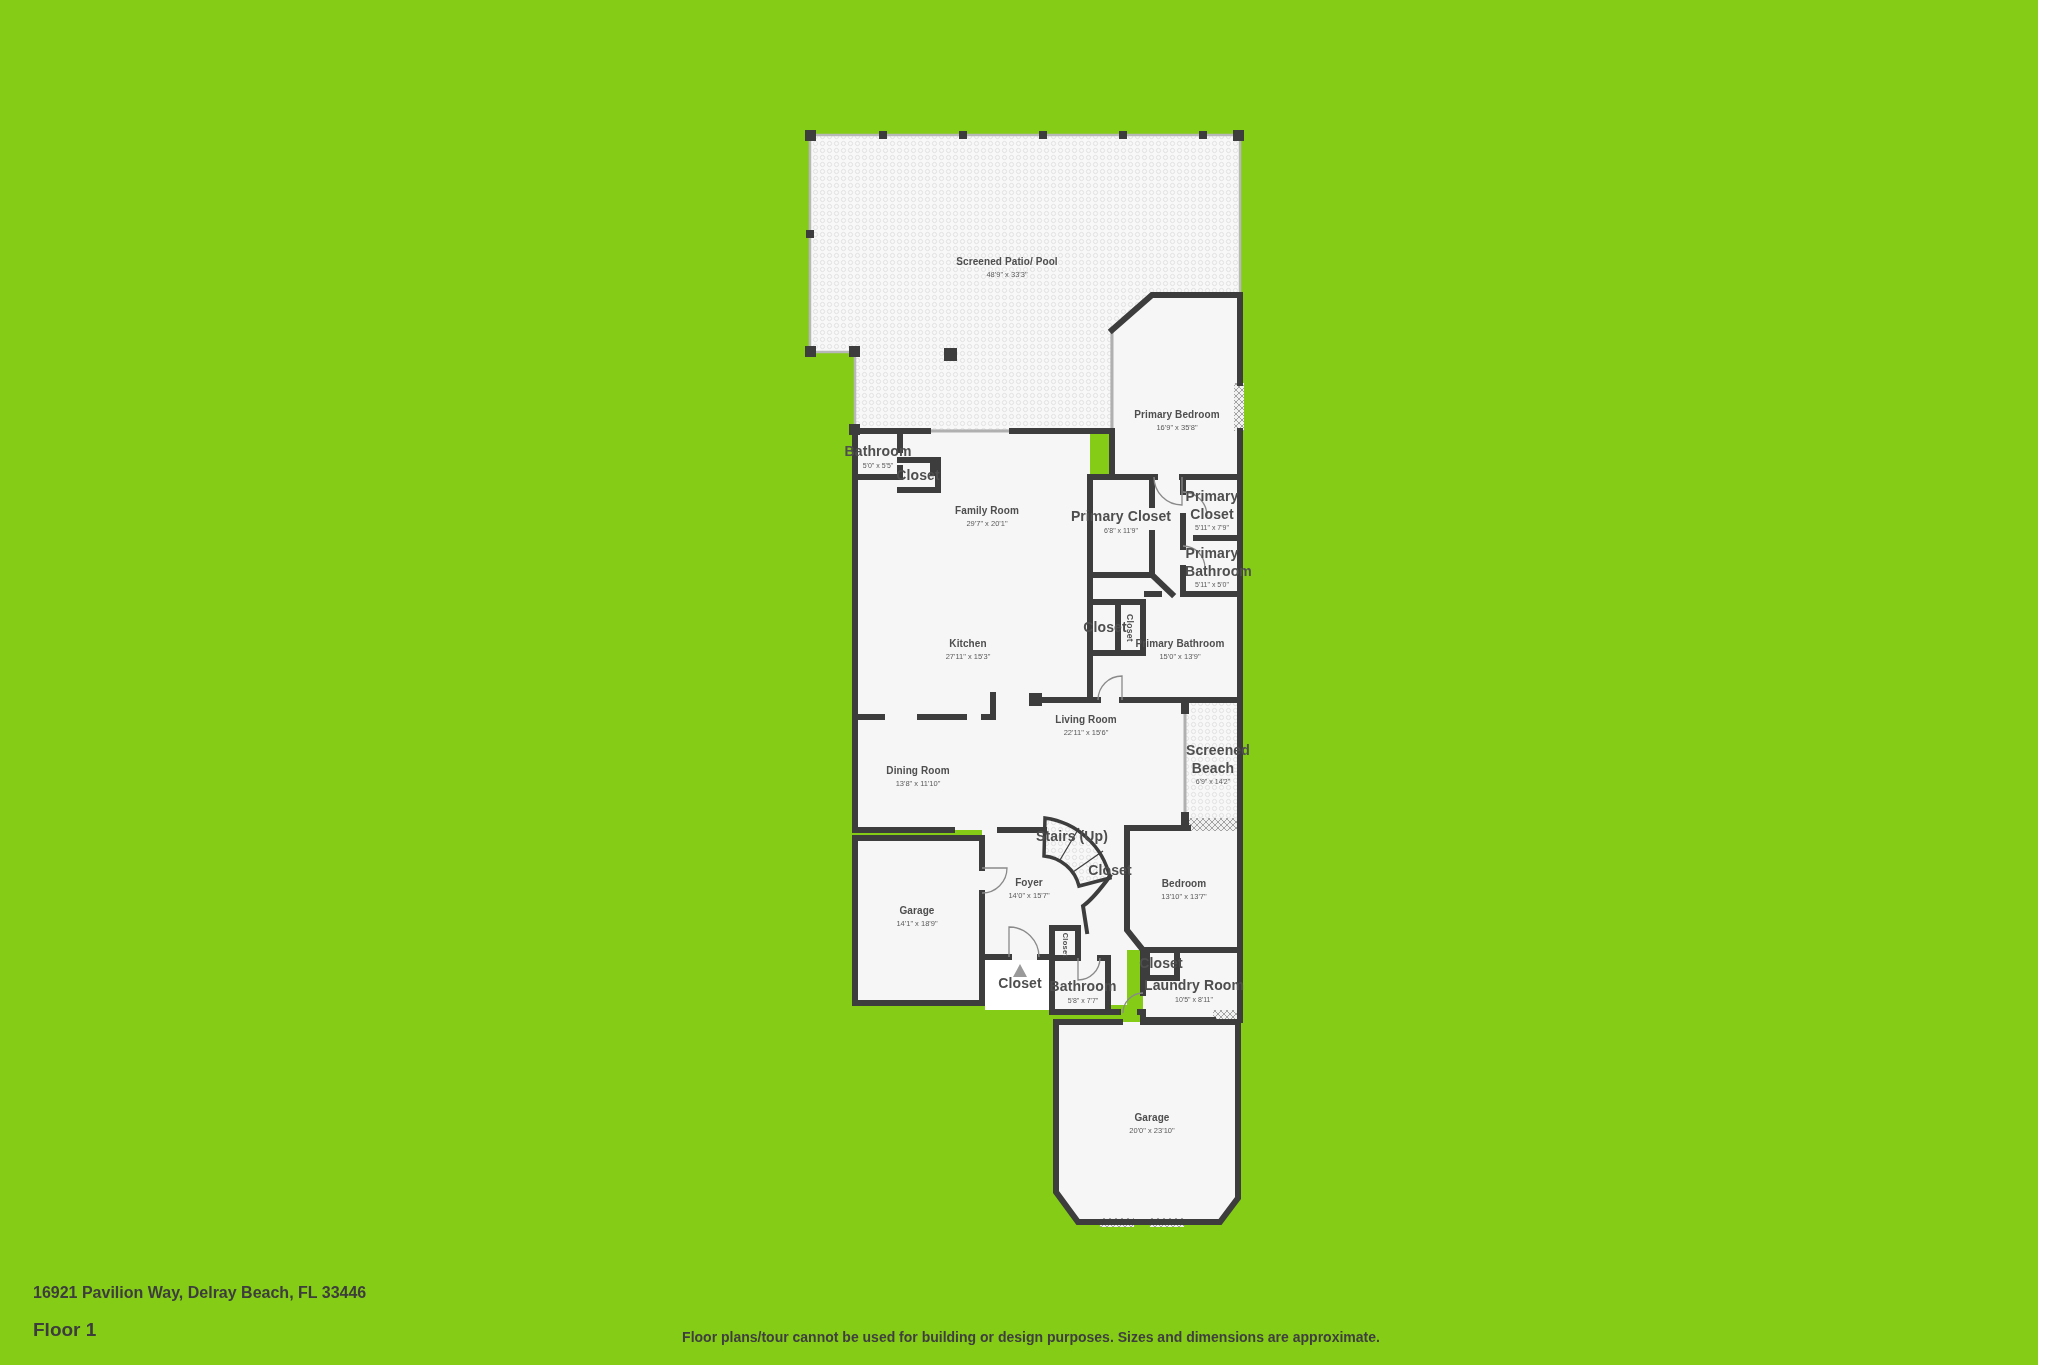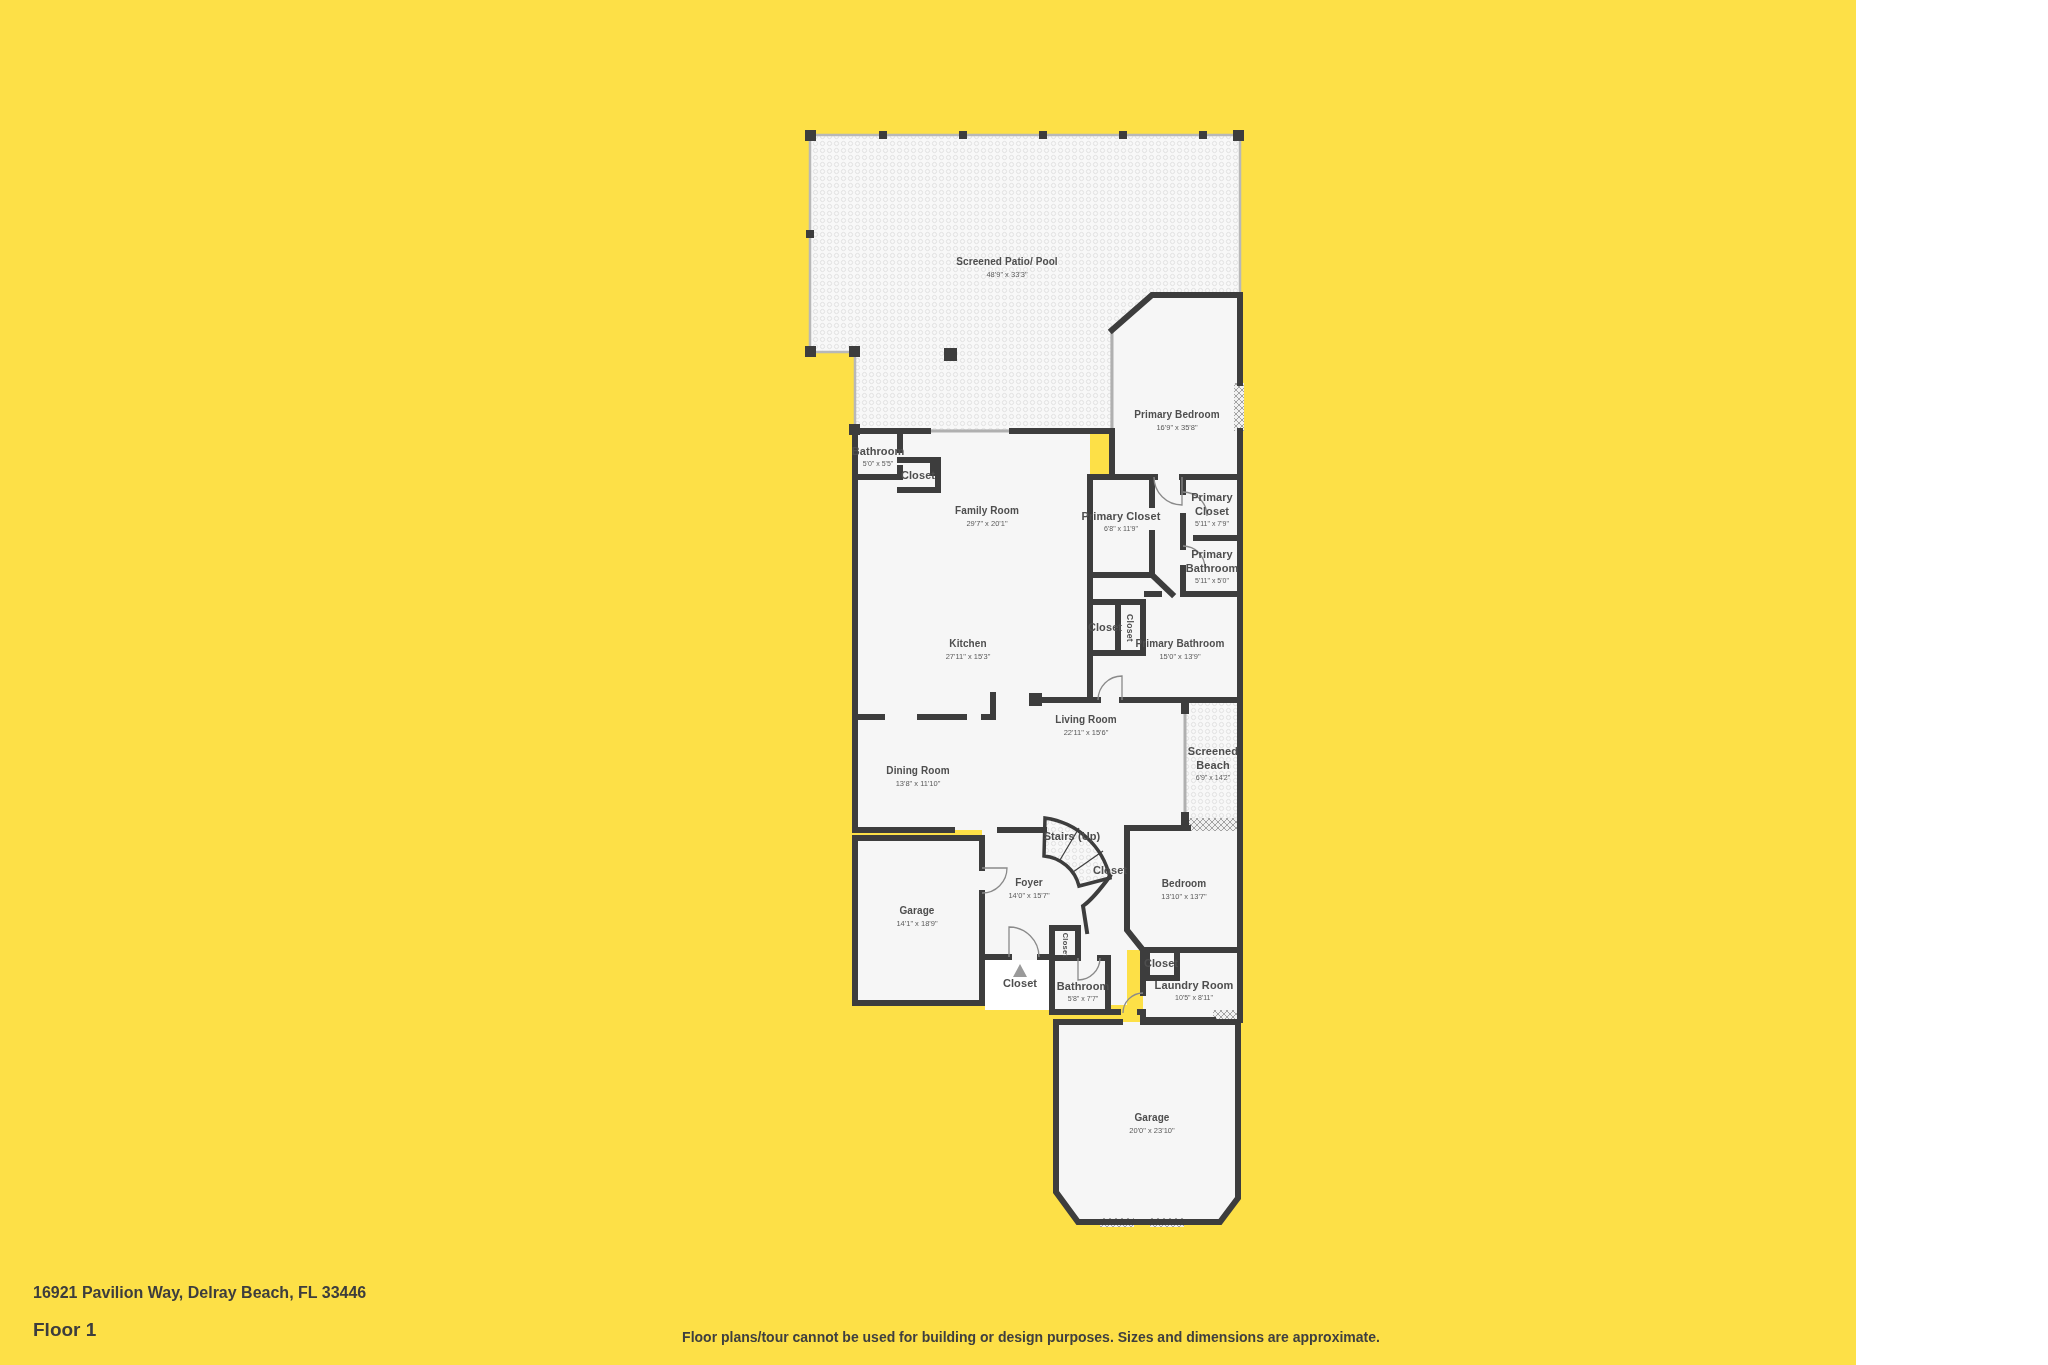--- a/index.html
+++ b/index.html
@@ -1,24 +1,24 @@
 <!DOCTYPE html>
 <html><head>
 <meta charset="utf-8">
 <style>
   html,body{margin:0;padding:0;background:#ffffff;}
-  .canvas{position:relative;width:1856px;height:1365px;background:#fde047;overflow:hidden;
+  .canvas{position:relative;width:2038px;height:1365px;background:#84cc16;overflow:hidden;
           font-family:"Liberation Sans",sans-serif;}
   .plan-svg{position:absolute;left:0;top:0;}
   .lbl{position:absolute;transform:translate(-50%,-50%);text-align:center;color:#4e4e4e;
        white-space:nowrap;line-height:1.25;pointer-events:none;}
   .lbl.wrap{white-space:normal;width:54px;}
   .nm{font-size:10px;font-weight:700;letter-spacing:.1px;}
   .dm{font-size:7.5px;font-weight:400;margin-top:1px;color:#5a5a5a;}
-  .sm .nm{font-size:11px;}
+  .sm .nm{font-size:14px;}
   .sm .dm{font-size:7px;}
   .vlbl{position:absolute;transform:translate(-50%,-50%);color:#4e4e4e;
         writing-mode:vertical-rl;font-size:8.5px;font-weight:700;letter-spacing:.3px;}
   .footer-address{position:absolute;left:33px;top:1284px;font-size:16px;font-weight:700;color:#3d3d3d;}
   .footer-floor{position:absolute;left:33px;top:1319px;font-size:19px;font-weight:700;color:#3d3d3d;text-align:right;}
   .footer-disclaimer{position:absolute;left:0;top:1329px;width:2048px;text-align:center;
         font-size:14px;font-weight:700;color:#3f3f3f;padding-left:7px;}
 </style>
 </head>
 <body>

